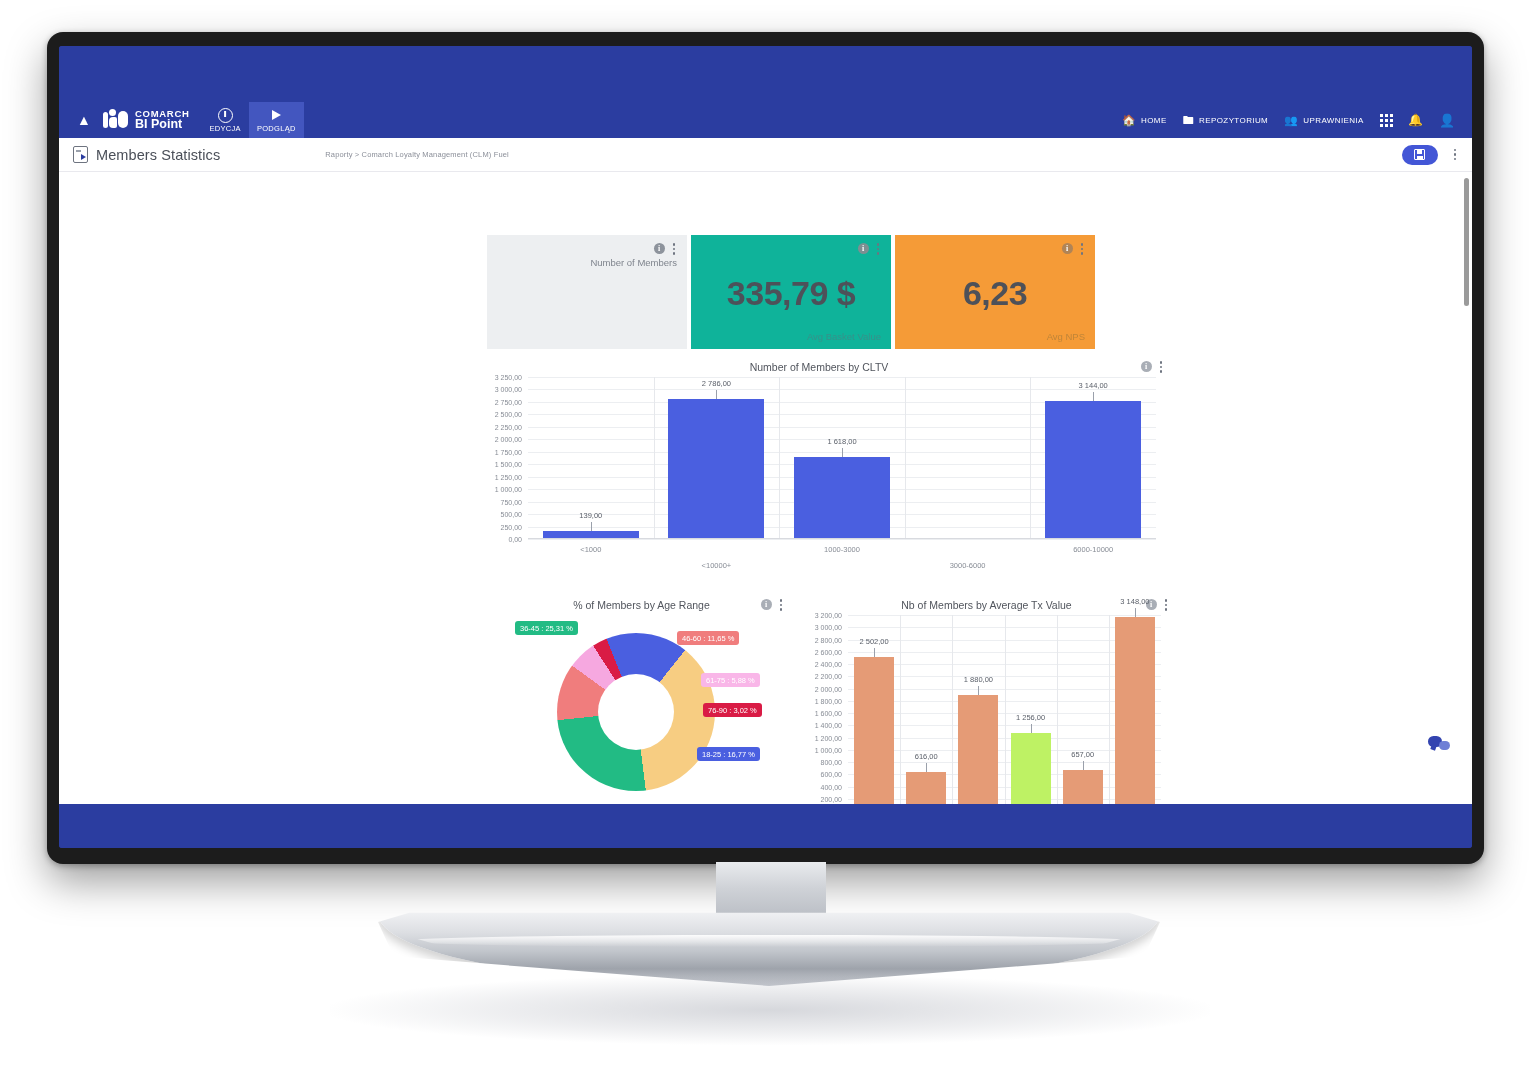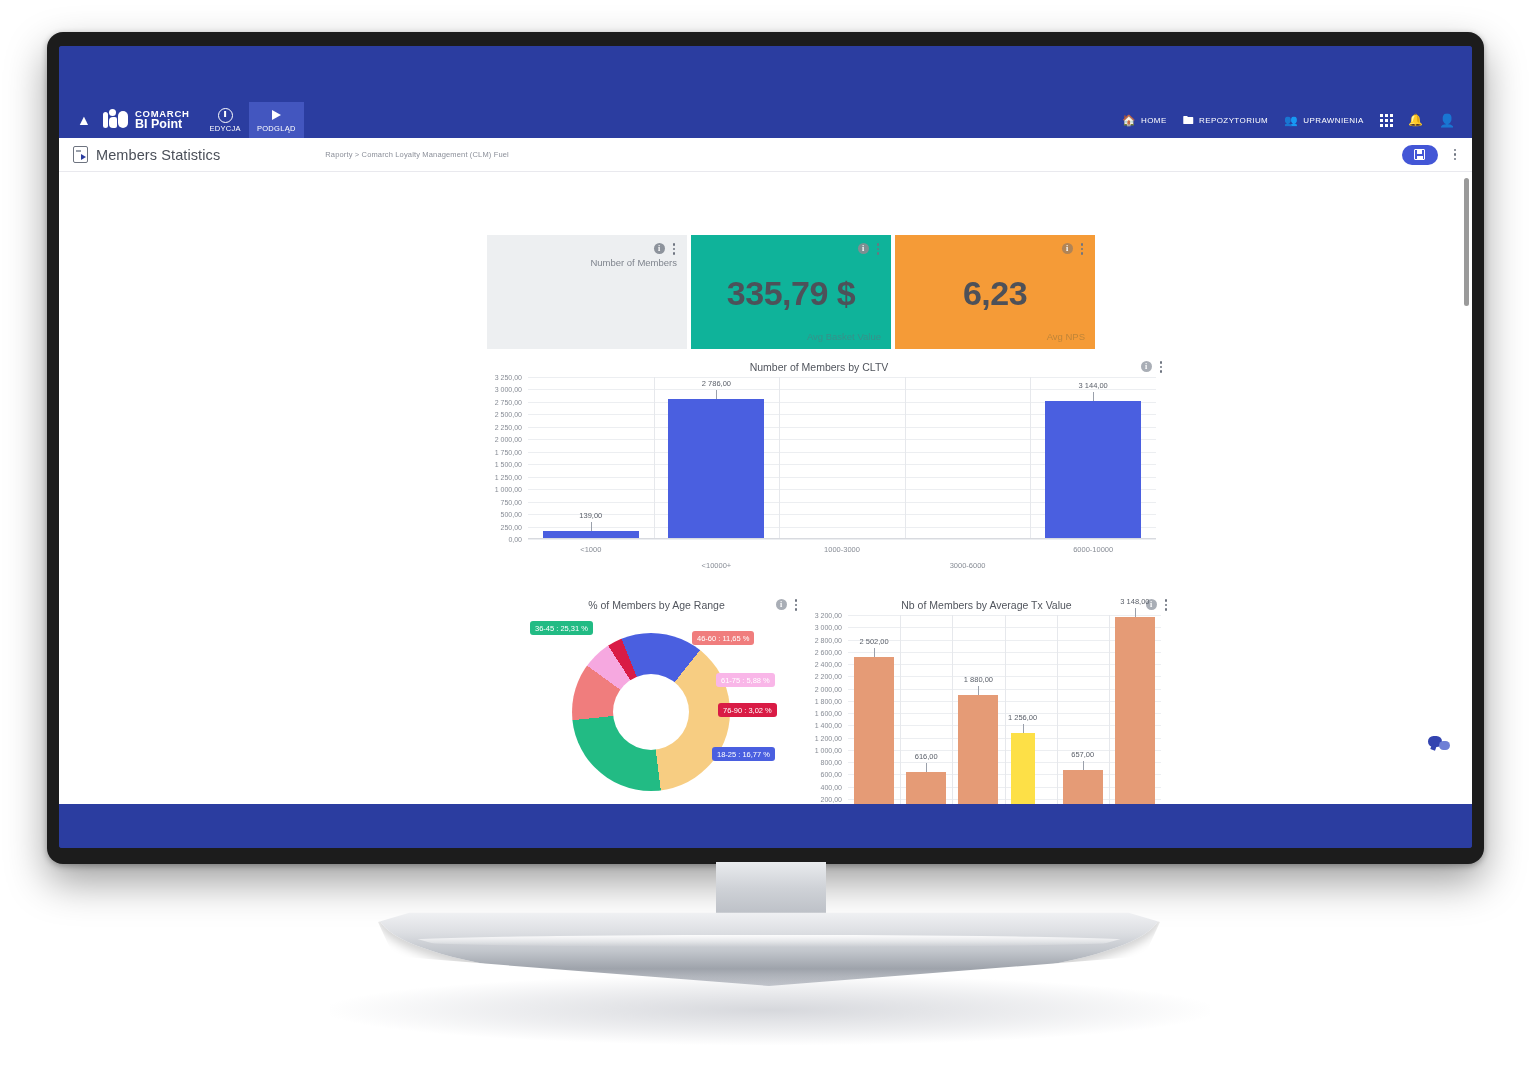--- a/index.html
+++ b/index.html
@@ -213,21 +213,21 @@
   }
   .bc .xlabel {
     position: absolute; font-size: 7.5px; color: #878c95; transform: translateX(-50%);
     white-space: nowrap; text-align: center;
   }
 
   
   .bc.orange .bar { background: #e59b76; }
 
   
-  #age { left: 455px; top: 423px; width: 285px; height: 260px; }
+  #age { left: 440px; top: 423px; width: 285px; height: 260px; }
   .donut-wrap { position: relative; width: 285px; height: 205px; }
   .donut {
     position: absolute; left: 58px; top: 18px; width: 158px; height: 158px; border-radius: 50%;
   }
   .donut::after {
     content: ""; position: absolute; left: 50%; top: 50%; width: 76px; height: 76px;
     background: #fff; border-radius: 50%; transform: translate(-50%,-50%);
   }
   .dlabel {
     position: absolute; font-size: 7.5px; color: #fff; padding: 2.5px 5px;
@@ -416,20 +416,24 @@
                 <div class="bar" style="height: 6.92862px; left: calc(10% - 48px); width: 96px; background: rgb(74, 95, 224);">
                   <div class="stem"></div>
                   <div class="vlabel">139,00</div>
                 </div>
                 <div class="xlabel" style="left: 10%; top: 168px;">&lt;1000</div>
                 <div class="bar" style="height: 138.871px; left: calc(30% - 48px); width: 96px; background: rgb(74, 95, 224);">
                   <div class="stem"></div>
                   <div class="vlabel">2 786,00</div>
                 </div>
                 <div class="xlabel" style="left: 30%; top: 184px;">&lt;10000+</div>
+                <div class="bar" style="height: 80.6511px; left: calc(50% - 48px); width: 96px; background: rgb(74, 95, 224);">
+                  <div class="stem"></div>
+                  <div class="vlabel">1 618,00</div>
+                </div>
                 <div class="xlabel" style="left: 50%; top: 168px;">1000-3000</div>
                 <div class="xlabel" style="left: 70%; top: 184px;">3000-6000</div>
                 <div class="bar" style="height: 137px; left: calc(90% - 48px); width: 96px; background: rgb(74, 95, 224);">
                   <div class="stem"></div>
                   <div class="vlabel">3 144,00</div>
                 </div>
                 <div class="xlabel" style="left: 90%; top: 168px;">6000-10000</div>
               </div>
           </div>
         </div>
@@ -516,21 +520,21 @@
                   <div class="vlabel">2 502,00</div>
                 </div>
                 <div class="bar" style="height: 37.73px; left: calc(25% - 20px); width: 40px; background: rgb(229, 155, 118);">
                   <div class="stem"></div>
                   <div class="vlabel">616,00</div>
                 </div>
                 <div class="bar" style="height: 115.15px; left: calc(41.6667% - 20px); width: 40px; background: rgb(229, 155, 118);">
                   <div class="stem"></div>
                   <div class="vlabel">1 880,00</div>
                 </div>
-                <div class="bar" style="height: 76.93px; left: calc(58.3333% - 20px); width: 24px; background: #fde047; padding-left: 8px;">
+                <div class="bar" style="height: 76.93px; left: calc(58.3333% - 20px); width: 40px; background: #bef264; padding-left: 8px;">
                   <div class="stem"></div>
                   <div class="vlabel">1 256,00</div>
                 </div>
                 <div class="bar" style="height: 40.2413px; left: calc(75% - 20px); width: 40px; background: rgb(229, 155, 118);">
                   <div class="stem"></div>
                   <div class="vlabel">657,00</div>
                 </div>
                 <div class="bar" style="height: 192.815px; left: calc(91.6667% - 20px); width: 40px; background: rgb(229, 155, 118);">
                   <div class="stem"></div>
                   <div class="vlabel">3 148,00</div>

